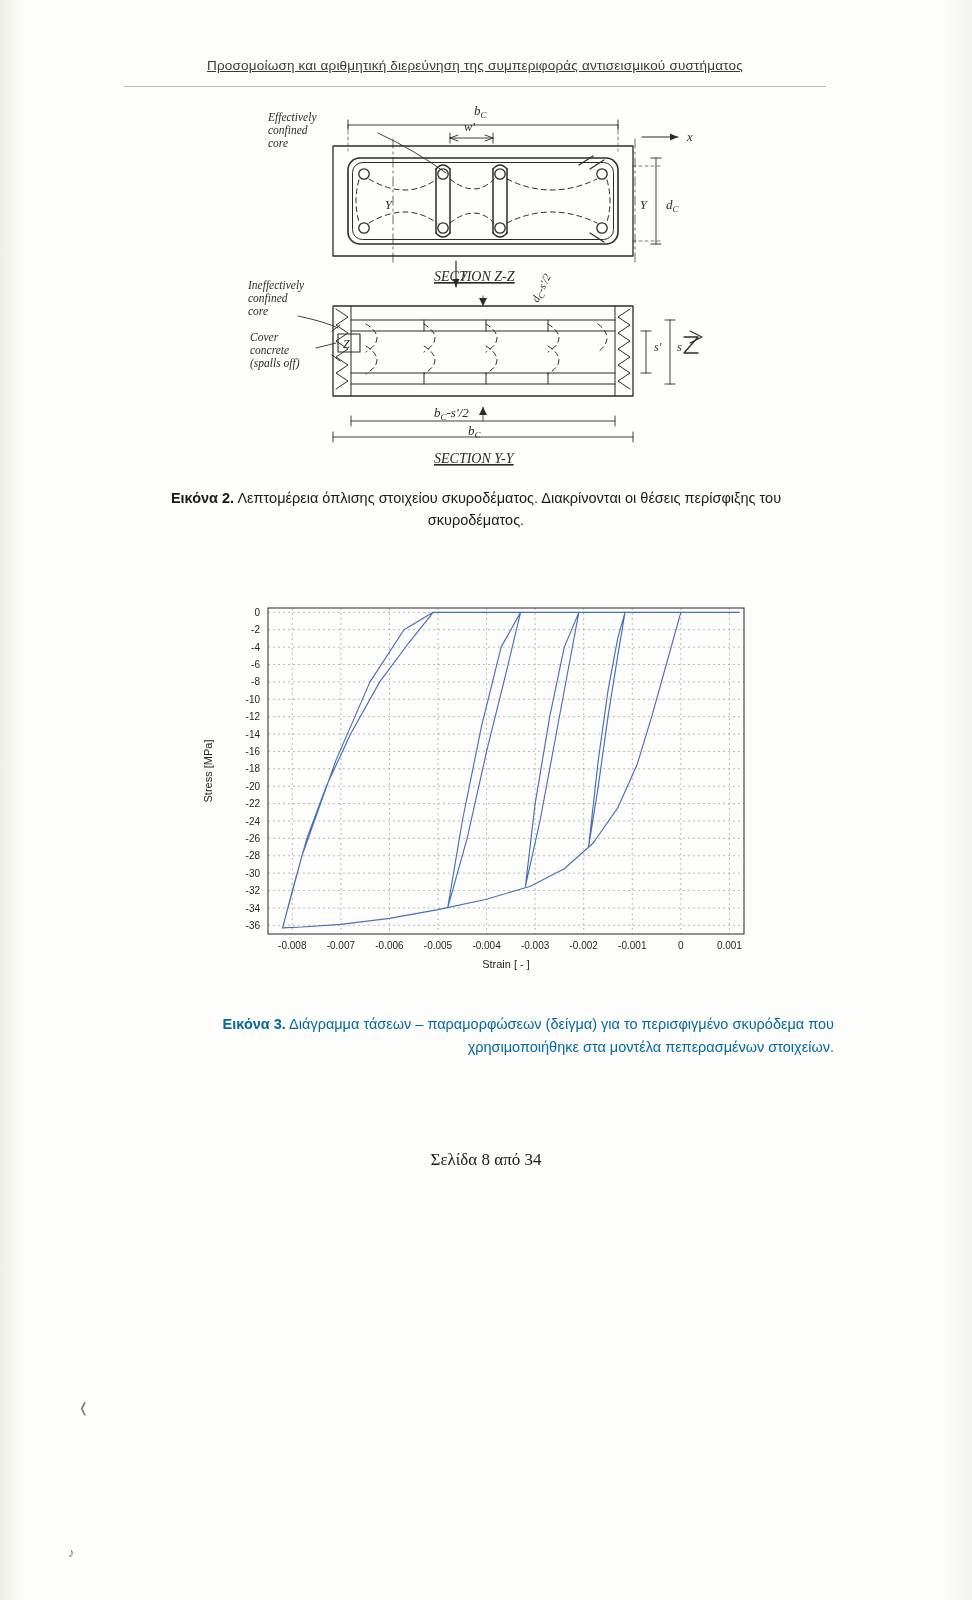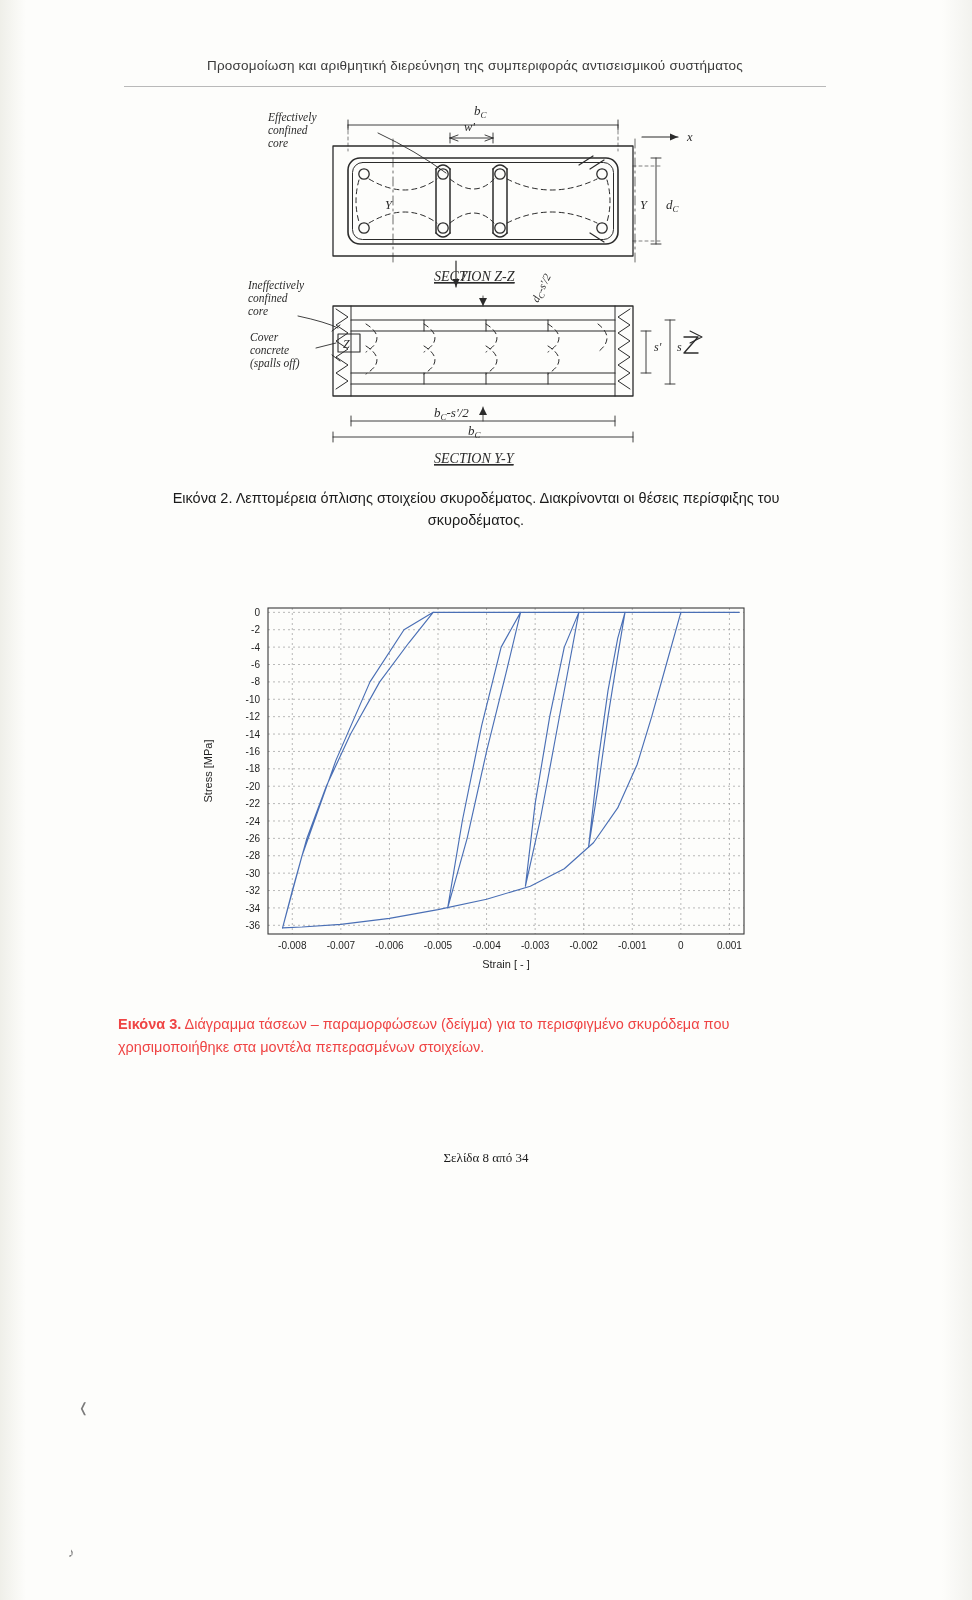--- a/index.html
+++ b/index.html
@@ -39,20 +39,21 @@
   
   .header {
     position: absolute;
     left: 125px;
     top: 58px;
     width: 700px;
     text-align: center;
     font-size: 13.5px;
     color: #3a3a3a;
     letter-spacing: 0.2px;
+    text-decoration: underline;
   }
   .header-rule {
     position: absolute;
     left: 124px;
     top: 86px;
     width: 702px;
     height: 1px;
     background: #b9b9b9;
   }
 
@@ -69,51 +70,51 @@
   .fig2-caption {
     position: absolute;
     left: 126px;
     top: 487px;
     width: 700px;
     text-align: center;
     font-size: 14.5px;
     line-height: 1.55;
     color: #1b1b1b;
   }
-  .fig2-caption b { font-weight: normal; }
+  .fig2-caption b { font-weight: bold; }
 
   
   .chart-wrap {
     position: absolute;
     left: 186px;
     top: 594px;
     width: 580px;
     height: 400px;
   }
   .chart-wrap svg { display: block; }
 
   .fig3-caption {
     position: absolute;
     left: 118px;
     top: 1013px;
     width: 716px;
-    text-align: left;
+    text-align: right;
     font-size: 14.5px;
     line-height: 1.6;
-    color: #ef4444;
+    color: #0369a1;
   }
 
   .footer {
     position: absolute;
     left: 0;
     top: 1150px;
     width: 972px;
     text-align: center;
     font-family: "Liberation Serif", serif;
-    font-size: 13px;
+    font-size: 17px;
     color: #1b1b1b;
   }
 
   
   .mark {
     position: absolute;
     color: #7a7a7a;
     font-size: 13px;
     font-family: "Liberation Serif", serif;
   }

